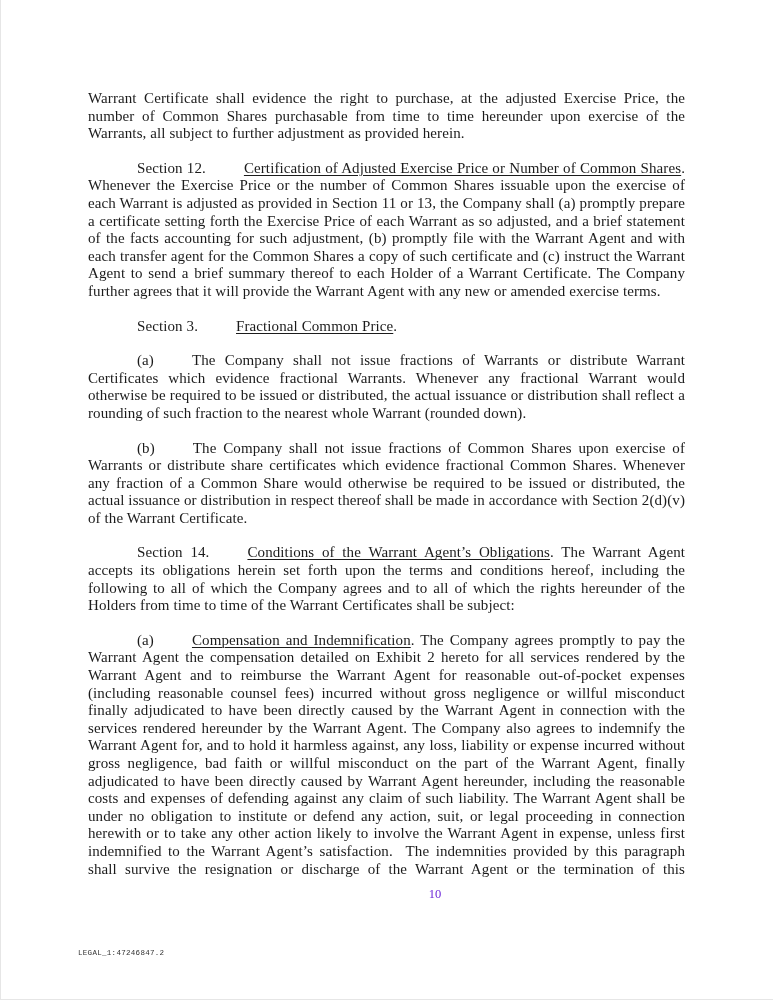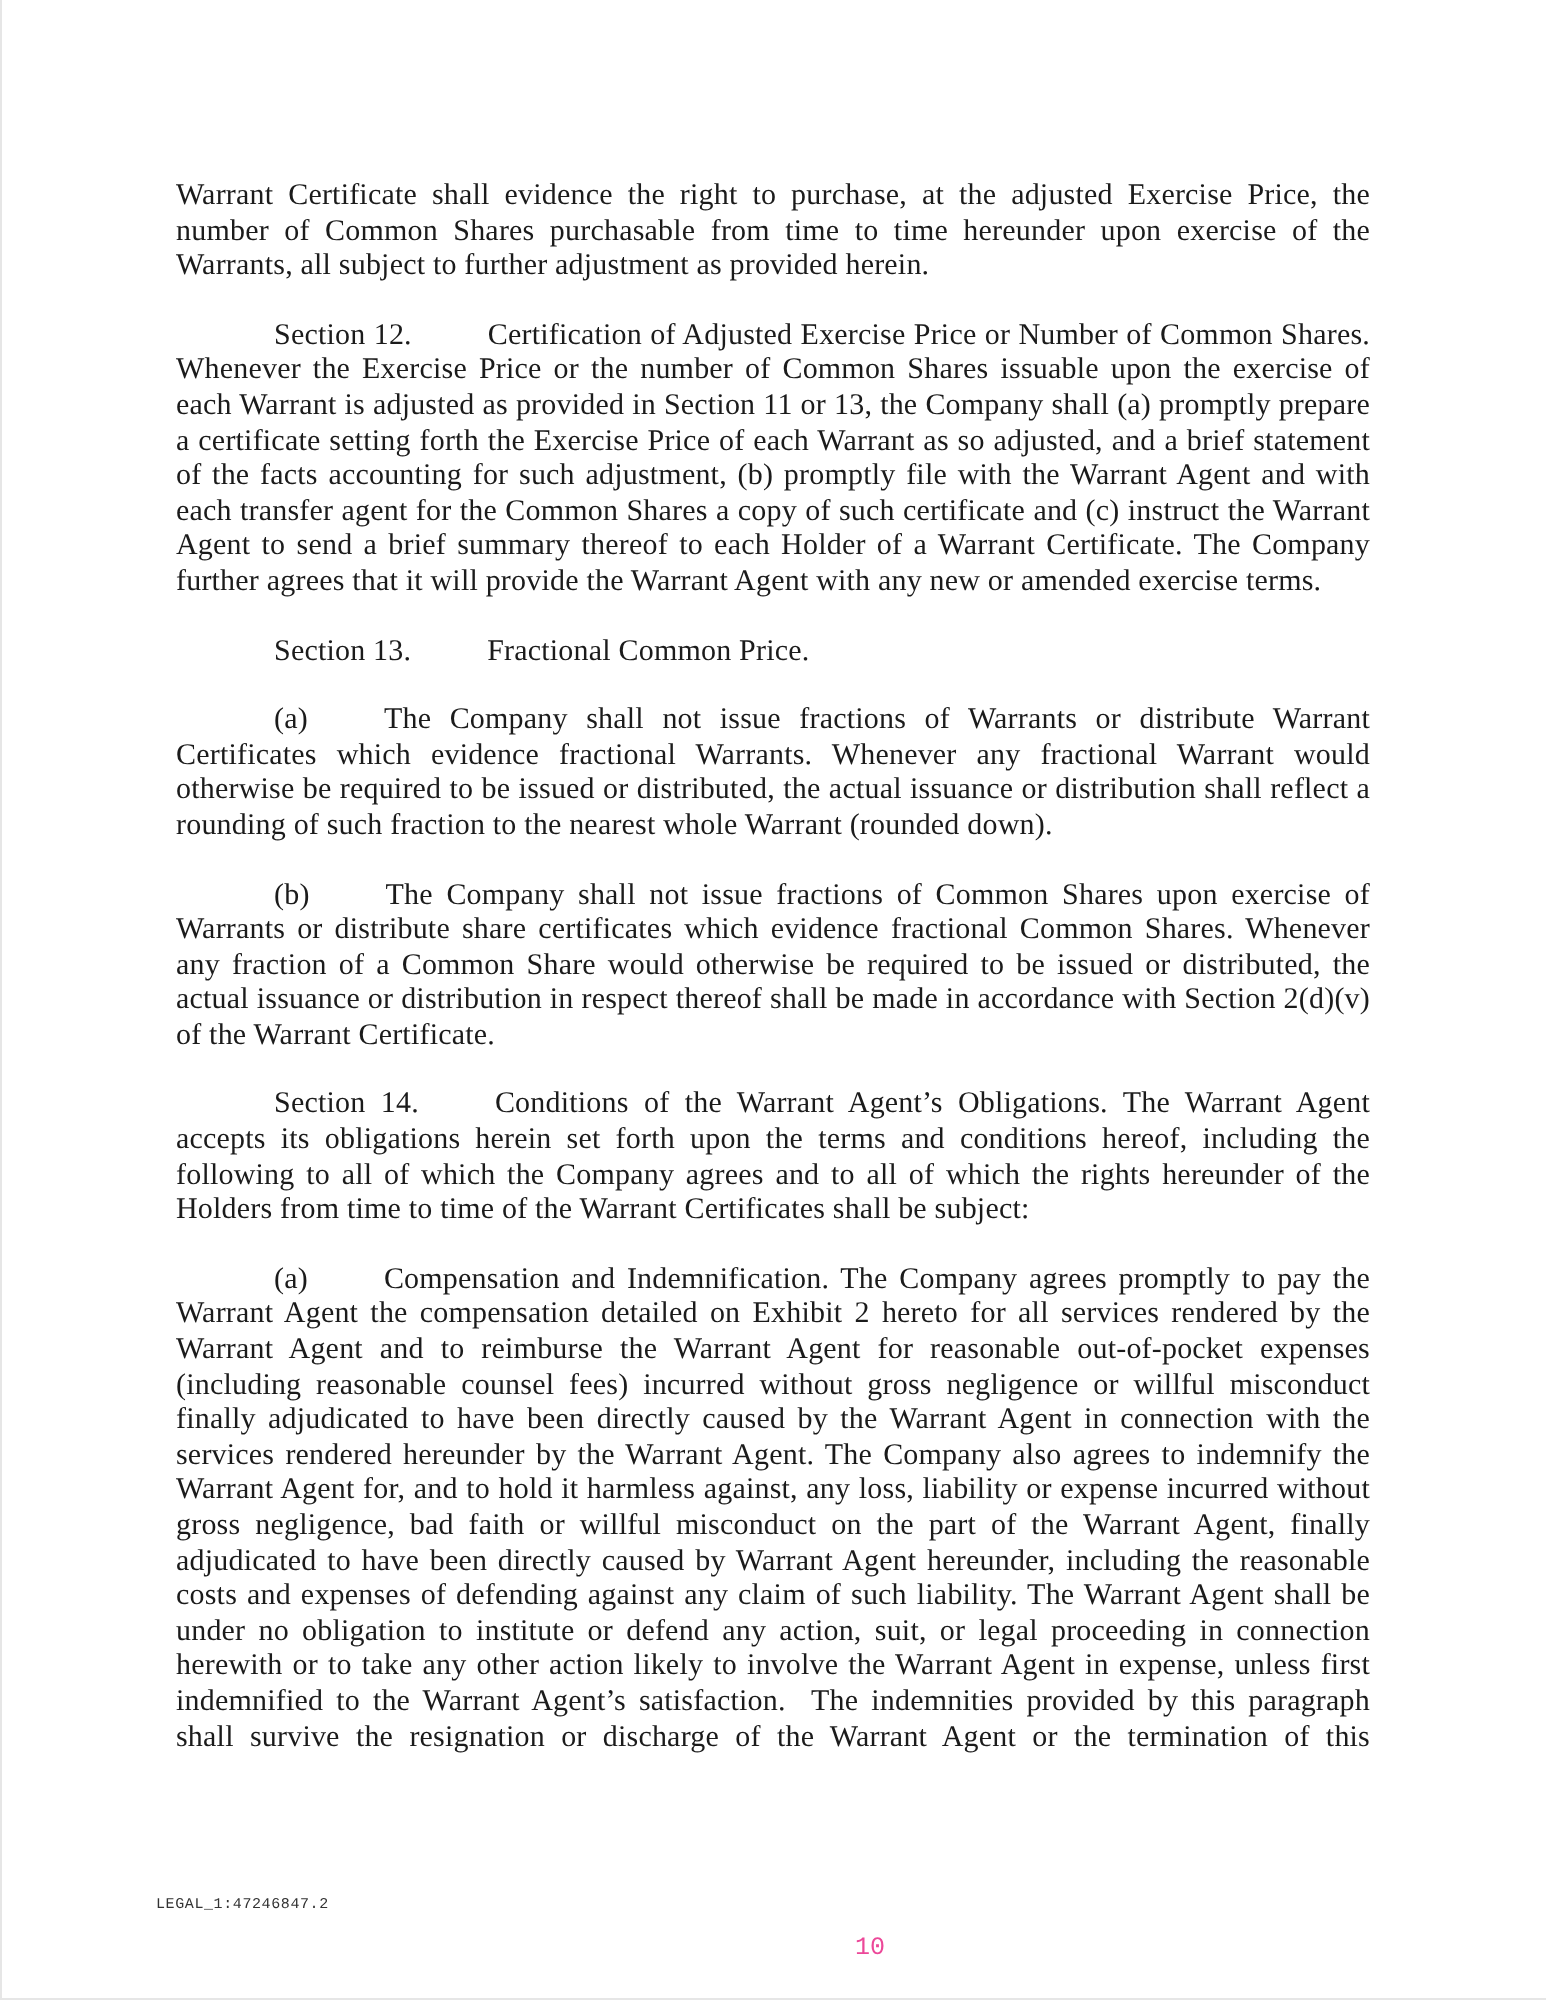--- a/index.html
+++ b/index.html
@@ -35,32 +35,32 @@
     text-indent: 49px;
   }
   .just-last {
     text-align-last: justify;
   }
   .tab {
     display: inline-block;
     width: 38px;
   }
   .u {
+    text-decoration: underline;
     text-underline-offset: 2px;
     text-decoration-thickness: 1px;
   }
   .page-number {
     position: absolute;
-    top: 967px;
+    top: 887px;
     left: 435px;
     transform: translateX(-50%);
     font-size: 12.5px;
     line-height: 14px;
-    color: #ec4899;
-    font-family: Liberation Mono, monospace;
+    color: #6d28d9;
   }
   .doc-id {
     position: absolute;
     top: 949px;
     left: 78px;
     font-size: 7.5px;
     line-height: 9px;
     letter-spacing: 0.3px;
     color: #333333;
     font-family: Liberation Mono, monospace;
@@ -70,21 +70,21 @@
 <body>
 
 <div class="page">
 
   <div class="content">
 
     <p class="para"><span>Warrant Certificate shall evidence the right to purchase, at the adjusted Exercise Price, the number of Common Shares purchasable from time to time hereunder upon exercise of the Warrants, all subject to further adjustment as provided herein.</span></p>
 
     <p class="para ind"><span>Section 12.</span><span class="tab"></span><span class="u">Certification of Adjusted Exercise Price or Number of Common Shares</span><span>. </span><span>Whenever the Exercise Price or the number of Common Shares issuable upon the exercise of each Warrant is adjusted as provided in Section 11 or 13, the Company shall (a) promptly prepare a certificate setting forth the Exercise Price of each Warrant as so adjusted, and a brief statement of the facts accounting for such adjustment, (b) promptly file with the Warrant Agent and with each transfer agent for the Common Shares a copy of such certificate and (c) instruct the Warrant Agent to send a brief summary thereof to each Holder of a Warrant Certificate. The Company further agrees that it will provide the Warrant Agent with any new or amended exercise terms.</span></p>
 
-    <p class="para ind"><span>Section 13.</span><span class="tab"></span><span class="u">Fractional Common Price</span><span>.</span></p>
+    <p class="para ind"><span>Section 3.</span><span class="tab"></span><span class="u">Fractional Common Price</span><span>.</span></p>
 
     <p class="para ind"><span>(a)</span><span class="tab"></span><span>The Company shall not issue fractions of Warrants or distribute Warrant Certificates which evidence fractional Warrants. Whenever any fractional Warrant would otherwise be required to be issued or distributed, the actual issuance or distribution shall reflect a rounding of such fraction to the nearest whole Warrant (rounded down).</span></p>
 
     <p class="para ind"><span>(b)</span><span class="tab"></span><span>The Company shall not issue fractions of Common Shares upon exercise of Warrants or distribute share certificates which evidence fractional Common Shares. Whenever any fraction of a Common Share would otherwise be required to be issued or distributed, the actual issuance or distribution in respect thereof shall be made in accordance with Section 2(d)(v) of the Warrant Certificate.</span></p>
 
     <p class="para ind"><span>Section 14.</span><span class="tab"></span><span class="u">Conditions of the Warrant Agent’s Obligations</span><span>. </span><span>The Warrant Agent accepts its obligations herein set forth upon the terms and conditions hereof, including the following to all of which the Company agrees and to all of which the rights hereunder of the Holders from time to time of the Warrant Certificates shall be subject:</span></p>
 
     <p class="para ind just-last"><span>(a)</span><span class="tab"></span><span class="u">Compensation and Indemnification</span><span>. </span><span>The Company agrees promptly to pay the Warrant Agent the compensation detailed on Exhibit 2 hereto for all services rendered by the Warrant Agent and to reimburse the Warrant Agent for reasonable out-of-pocket expenses (including reasonable counsel fees) incurred without gross negligence or willful misconduct finally adjudicated to have been directly caused by the Warrant Agent in connection with the services rendered hereunder by the Warrant Agent. The Company also agrees to indemnify the Warrant Agent for, and to hold it harmless against, any loss, liability or expense incurred without gross negligence, bad faith or willful misconduct on the part of the Warrant Agent, finally adjudicated to have been directly caused by Warrant Agent hereunder, including the reasonable costs and expenses of defending against any claim of such liability. The Warrant Agent shall be under no obligation to institute or defend any action, suit, or legal proceeding in connection herewith or to take any other action likely to involve the Warrant Agent in expense, unless first indemnified to the Warrant Agent’s satisfaction.&nbsp; The indemnities provided by this paragraph shall survive the resignation or discharge of the Warrant Agent or the termination of this</span></p>
 
   </div>

